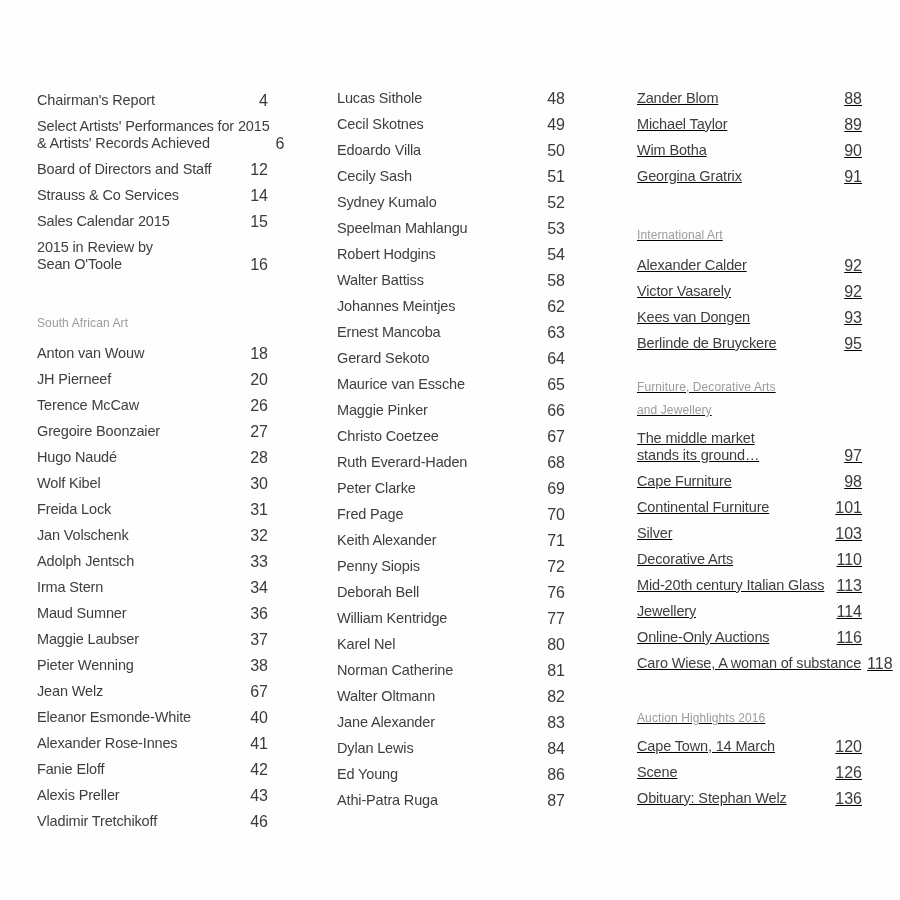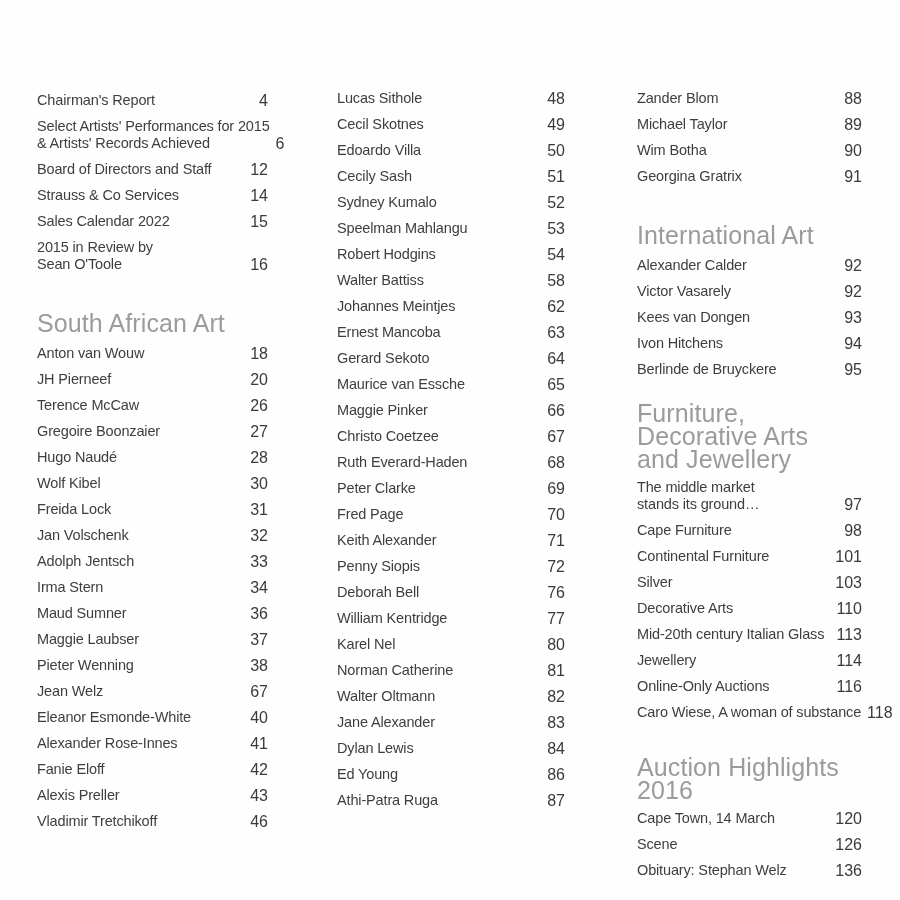--- a/index.html
+++ b/index.html
@@ -18,21 +18,21 @@
     font-family: "Liberation Sans", "DejaVu Sans", sans-serif;
     border-radius: 32px;
   }
   .col {
     position: absolute;
     display: flex;
     flex-direction: column;
   }
   .col1 { left: 37px;  top: 92px; width: 231px; }
   .col2 { left: 337px; top: 90px; width: 228px; }
-  .col3 { left: 637px; top: 90px; width: 225px; }
+  .col3 { left: 637px; top: 90px; width: 225px; text-decoration: underline; }
 
   .toc-row {
     display: flex;
     align-items: flex-end;
     justify-content: space-between;
     margin-bottom: 9px;
   }
   .toc-label {
     font-size: 14.5px;
     line-height: 17px;
@@ -41,21 +41,21 @@
   }
   .toc-label div { white-space: nowrap; }
   .toc-page {
     font-size: 16px;
     line-height: 17px;
     color: var(--number-color, #3e3e3e);
     margin-left: 6px;
     white-space: nowrap;
   }
   .section-heading {
-    font-size: 25px;
+    font-size: 12px;
     line-height: 23px;
     letter-spacing: 0.1px;
     color: var(--section-color, #9b9b9b);
     margin-top: 30px;
     margin-bottom: 10px;
   }
   
   .col3 .sec-idx-2 { margin-top: 15px; margin-bottom: 8px; }
   .col3 .sec-idx-3 { margin-top: 26px; margin-bottom: 8px; }
 </style>
@@ -84,21 +84,21 @@
         <div class="toc-page">12</div>
       </div>
       <div class="toc-row">
         <div class="toc-label">
           <div>Strauss &amp; Co Services</div>
         </div>
         <div class="toc-page">14</div>
       </div>
       <div class="toc-row">
         <div class="toc-label">
-          <div>Sales Calendar 2022</div>
+          <div>Sales Calendar 2015</div>
         </div>
         <div class="toc-page">15</div>
       </div>
       <div class="toc-row">
         <div class="toc-label">
           <div>2015 in Review by</div>
           <div>Sean O'Toole</div>
         </div>
         <div class="toc-page">16</div>
       </div>
@@ -428,26 +428,20 @@
         <div class="toc-label">
           <div>Victor Vasarely</div>
         </div>
         <div class="toc-page">92</div>
       </div>
       <div class="toc-row">
         <div class="toc-label">
           <div>Kees van Dongen</div>
         </div>
         <div class="toc-page">93</div>
-      </div>
-      <div class="toc-row">
-        <div class="toc-label">
-          <div>Ivon Hitchens</div>
-        </div>
-        <div class="toc-page">94</div>
       </div>
       <div class="toc-row">
         <div class="toc-label">
           <div>Berlinde de Bruyckere</div>
         </div>
         <div class="toc-page">95</div>
       </div>
       <div class="section-heading sec-idx-2">
         <div>Furniture, Decorative Arts</div>
         <div>and Jewellery</div>

